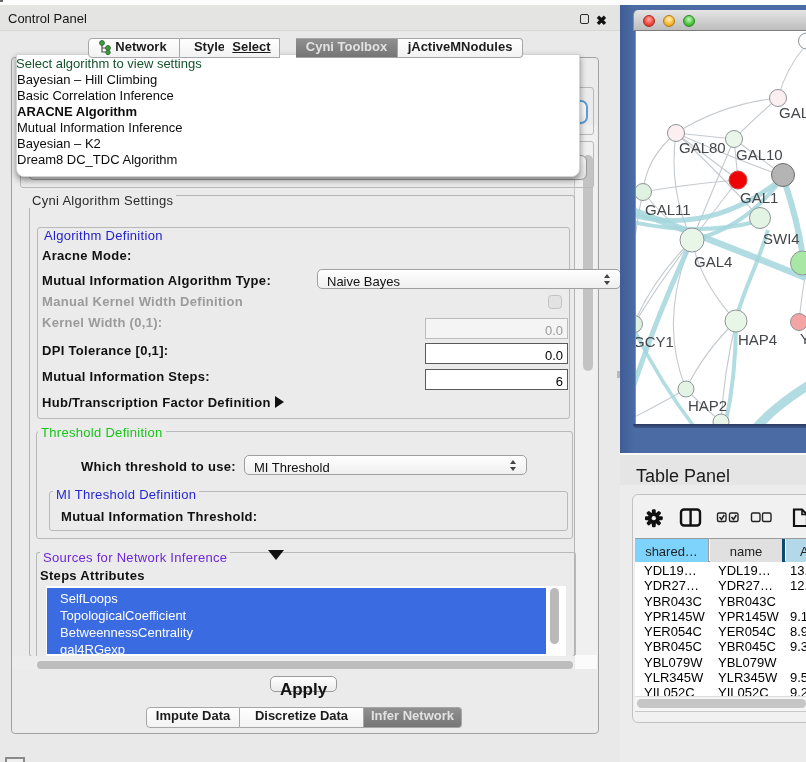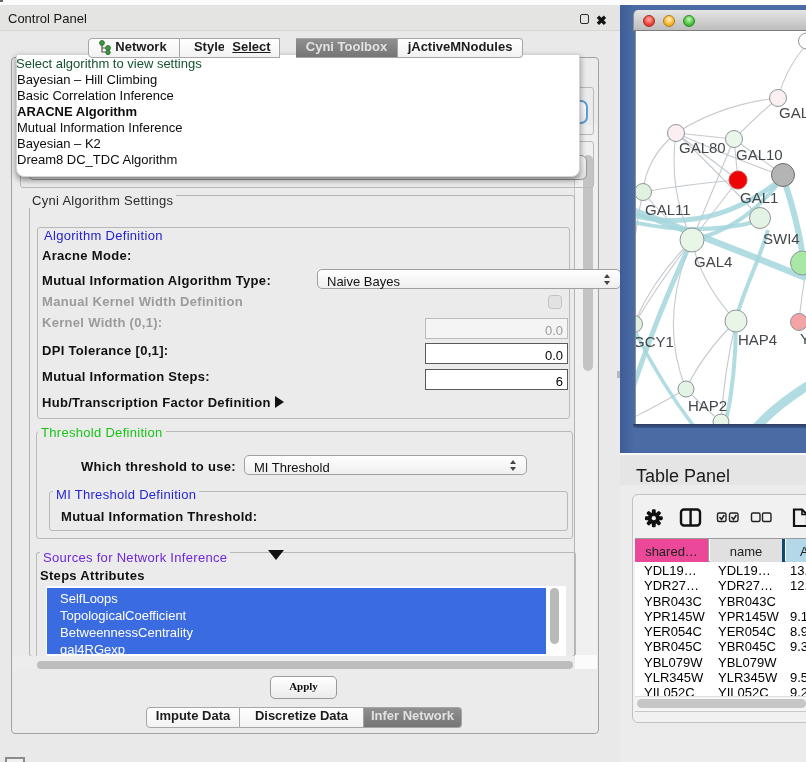--- a/index.html
+++ b/index.html
@@ -107,21 +107,21 @@
   <div class="groupbox" style="left:36px;top:547px;width:540px;height:112px;border-bottom:none;border-radius:3px 3px 0 0;"></div>
   <div class="gtitle" style="left:40px;top:545px;color:#6d28d9;">Sources for Network Inference</div>
   <div class="abs" style="left:268px;top:545px;width:0;height:0;border-left:8px solid transparent;border-right:8px solid transparent;border-top:10px solid #111;"></div>
   <div class="lbl b" style="left:40px;top:563px;">Steps Attributes</div>
 
   <div class="abs" style="left:46px;top:581px;width:520px;height:71px;background:#fff;"></div>
   <div class="abs" style="left:47px;top:583px;width:499px;height:66.4px;background:#3b6be0;"></div>
   <div class="abs" style="left:60px;top:584.5px;font-size:13px;color:#fff;line-height:17px;white-space:nowrap;">SelfLoops<br>TopologicalCoefficient<br>BetweennessCentrality<br>gal4RGexp</div>
   <div class="abs" style="left:550px;top:583px;width:9px;height:56px;background:#b9b9b9;border-radius:4.5px;"></div>
 
-  <div class="abs" style="left:270px;top:671px;width:67px;height:23px;background:linear-gradient(#ffffff,#ebebeb);border:1px solid #9a9a9a;border-radius:5px;text-align:center;font-size:11px;font-weight:600;color:#111;padding-top:3px;font-family:Liberation Serif, serif;">Apply</div>
+  <div class="abs" style="left:270px;top:671px;width:67px;height:16px;background:linear-gradient(#ffffff,#ebebeb);border:1px solid #9a9a9a;border-radius:5px;text-align:center;font-size:17px;font-weight:600;color:#111;padding-top:3px;">Apply</div>
 
   <div class="abs" style="left:146px;top:702px;height:21px;">
     <div class="tab" style="left:0px;width:94px;border-left:1px solid #a6a6a6;border-radius:4px 0 0 4px;">Impute Data</div>
     <div class="tab" style="left:94px;width:124px;">Discretize Data</div>
     <div class="tab tabsel" style="left:218px;width:98px;border-radius:0 4px 4px 0;">Infer Network</div>
   </div>
 </div>
 
 <div class="abs" style="left:16px;top:54px;width:564px;height:123px;background:#ffffff;border:1px solid #d4d4d4;border-radius:0 0 8px 8px;box-shadow:0 3px 6px rgba(0,0,0,0.45);z-index:5;"></div>
 <div class="abs" style="left:16px;top:56px;width:564px;font-size:13px;color:#14532d;z-index:6;">Select algorithm to view settings</div>
@@ -259,21 +259,21 @@
     <rect x="117.5" y="5" width="8.5" height="8.5" rx="1.5"></rect>
   </g>
 
   <path d="M149,1.5 h8 l5,5 v11.5 h-13 z" fill="none" stroke="#111" stroke-width="2.2"></path>
   <path d="M157,1.5 v5 h5" fill="none" stroke="#111" stroke-width="1.6"></path>
 </svg>
 
 <div class="abs" style="left:635px;top:538px;width:171px;height:158px;background:#fff;overflow:hidden;">
 
   <div class="abs" style="left:0;top:0;width:171px;height:24px;border-top:1px solid #9b9b9b;border-bottom:1px solid #9b9b9b;">
-    <div class="abs" style="left:0;top:0;width:74px;height:23px;background:#ec4899;border-right:1px solid #9b9b9b;text-align:center;font-size:13px;color:#222;padding-top:5px;">shared…</div>
+    <div class="abs" style="left:0;top:0;width:74px;height:23px;background:#7dd3fc;border-right:1px solid #9b9b9b;text-align:center;font-size:13px;color:#222;padding-top:5px;">shared…</div>
     <div class="abs" style="left:75px;top:0;width:75px;height:23px;background:#e0e0e0;border-right:3px solid #0c4a6e;text-align:center;font-size:13px;color:#222;padding-top:5px;">name</div>
     <div class="abs" style="left:151px;top:0;width:25px;height:23px;background:#b3d9e8;font-size:13px;color:#222;padding:5px 0 0 14px;">A</div>
   </div>
 
   <div class="abs" style="left:9px;top:25px;font-size:13px;color:#000;line-height:15.3px;white-space:nowrap;">YDL19…<br>YDR27…<br>YBR043C<br>YPR145W<br>YER054C<br>YBR045C<br>YBL079W<br>YLR345W<br>YIL052C</div>
   <div class="abs" style="left:83px;top:25px;font-size:13px;color:#000;line-height:15.3px;white-space:nowrap;">YDL19…<br>YDR27…<br>YBR043C<br>YPR145W<br>YER054C<br>YBR045C<br>YBL079W<br>YLR345W<br>YIL052C</div>
   <div class="abs" style="left:155px;top:25px;font-size:13px;color:#000;line-height:15.3px;white-space:nowrap;">13.<br>12.<br>&nbsp;<br>9.1<br>8.9<br>9.3<br>&nbsp;<br>9.5<br>9.2</div>
 </div>
 
 <div class="abs" style="left:635px;top:696px;width:171px;height:15px;background:#f5f5f5;border-top:1px solid #ddd;"></div>

